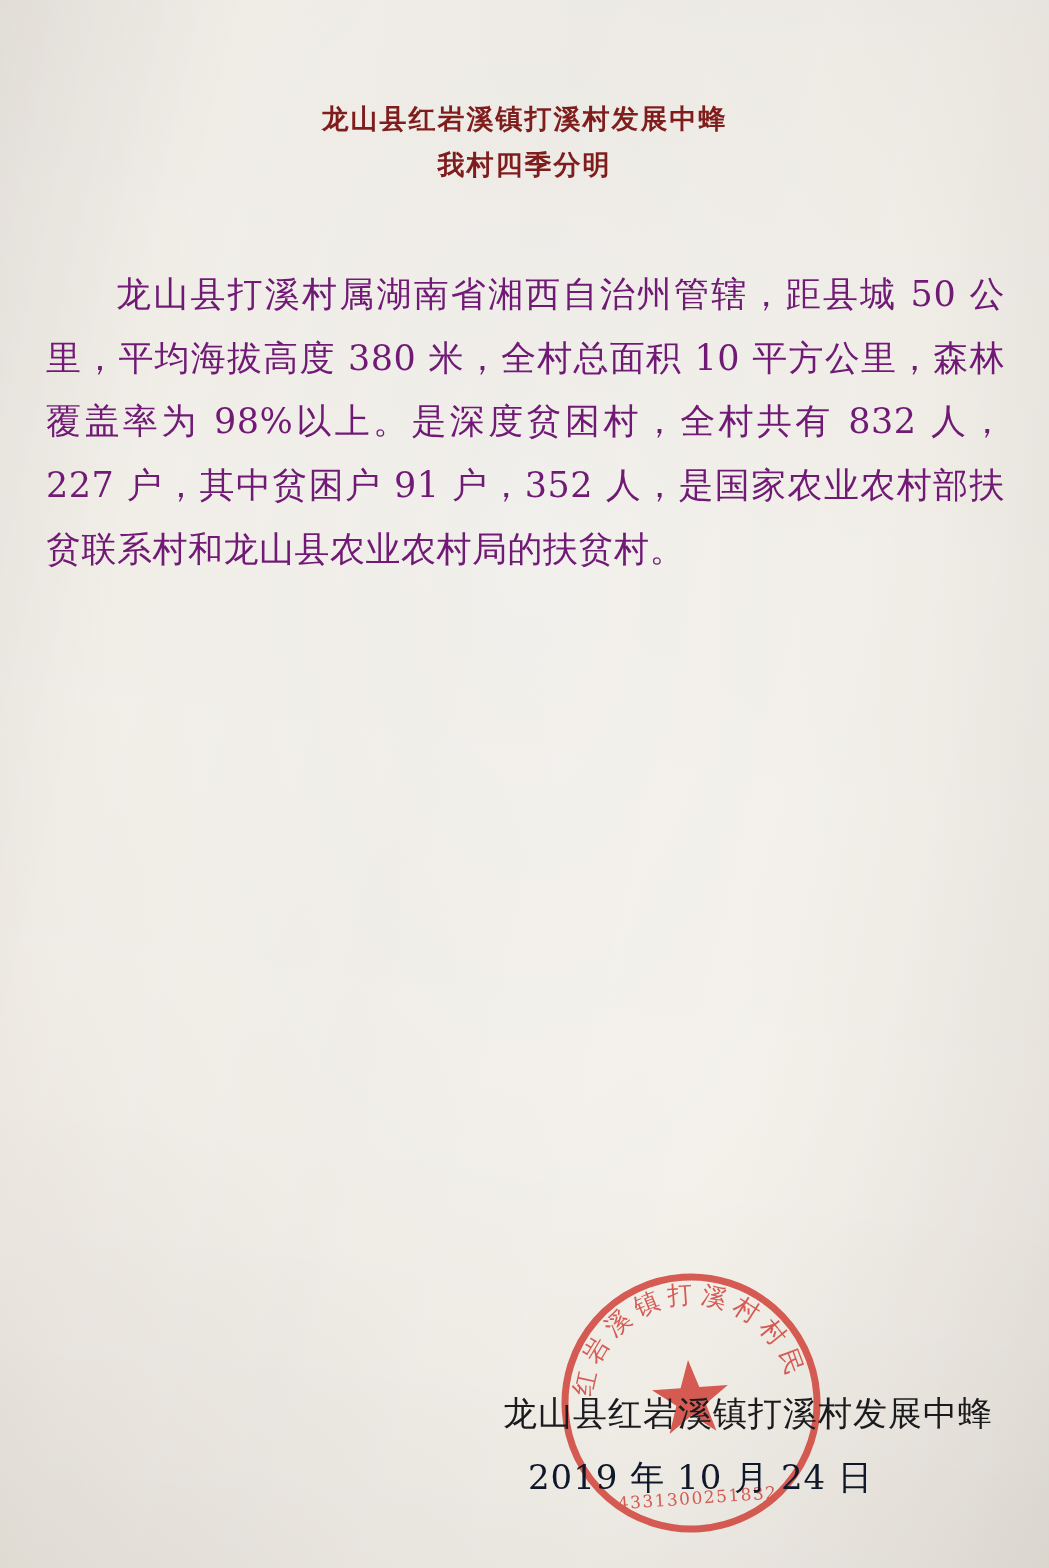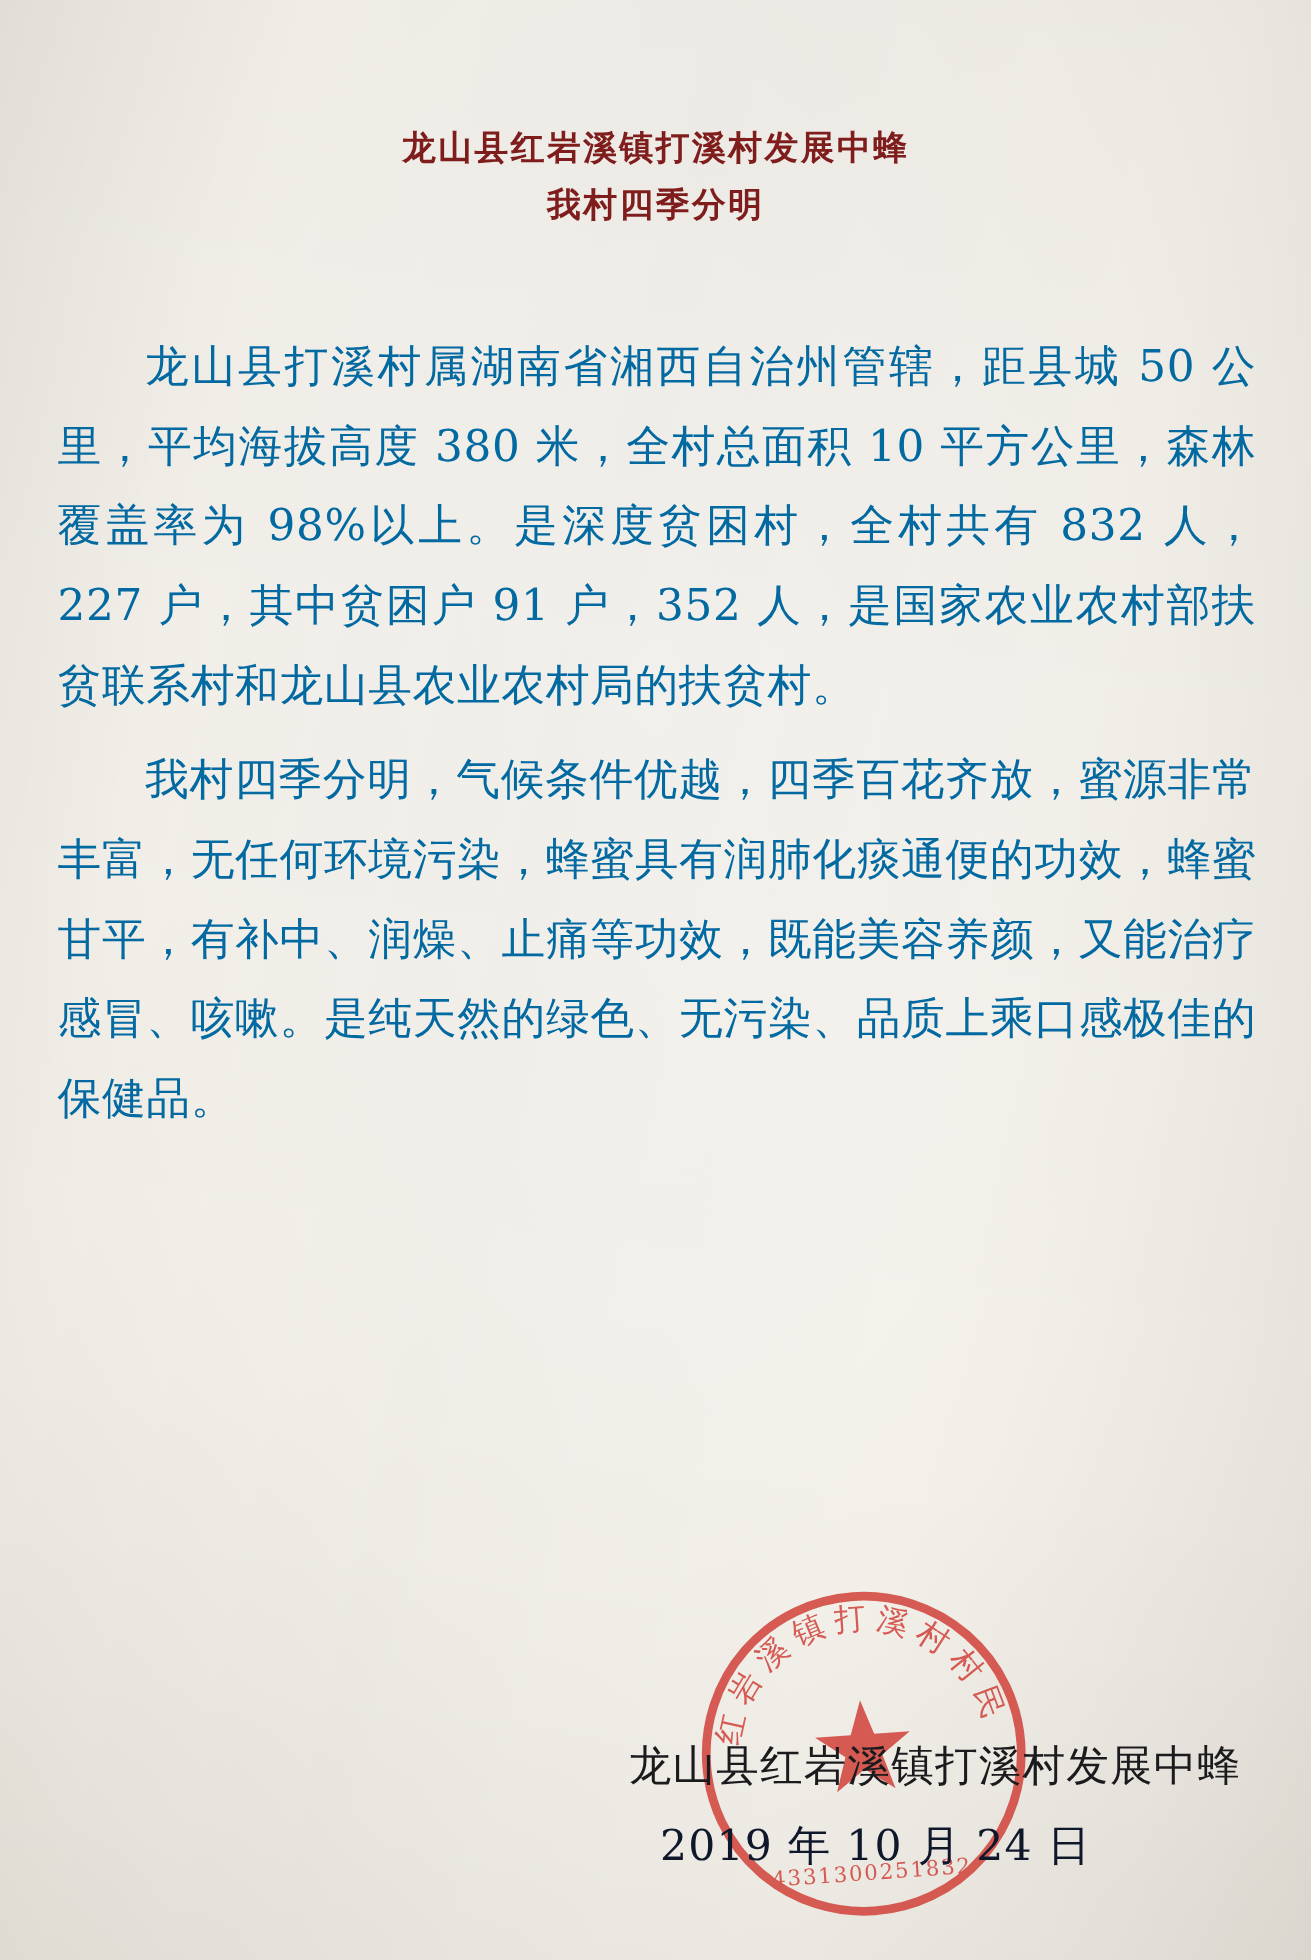--- a/index.html
+++ b/index.html
@@ -52,21 +52,21 @@
     margin: 0;
     padding: 74px 44px 0 46px;
   }
   .para {
     margin: 0 0 12px 0;
     font-size: 35px;
     line-height: 1.82;
     text-align: justify;
     text-justify: inter-ideograph;
     text-indent: 2em;
-    color: #0369a1;
+    color: #701a75;
     letter-spacing: 0.5px;
   }
   .signature-block {
     position: absolute;
     right: 46px;
     bottom: 58px;
     width: 640px;
     text-align: right;
   }
   .sig-line {
@@ -106,21 +106,20 @@
 
 <div class="doc">
 
   <h1 class="title">
     <span>龙山县红岩溪镇打溪村发展中蜂</span>
     <span class="line2">我村四季分明</span>
   </h1>
 
   <div class="body-text">
     <p class="para">龙山县打溪村属湖南省湘西自治州管辖，距县城 50 公里，平均海拔高度 380 米，全村总面积 10 平方公里，森林覆盖率为 98%以上。是深度贫困村，全村共有 832 人，227 户，其中贫困户 91 户，352 人，是国家农业农村部扶贫联系村和龙山县农业农村局的扶贫村。</p>
-    <p class="para">我村四季分明，气候条件优越，四季百花齐放，蜜源非常丰富，无任何环境污染，蜂蜜具有润肺化痰通便的功效，蜂蜜甘平，有补中、润燥、止痛等功效，既能美容养颜，又能治疗感冒、咳嗽。是纯天然的绿色、无污染、品质上乘口感极佳的保健品。</p>
   </div>
 
   <div class="seal">
     <svg width="270" height="270" viewBox="0 0 270 270" xmlns="http://www.w3.org/2000/svg">
       <defs>
         <path id="sealArc" d="M 35,135 A 100,100 0 1 1 235,135" fill="none"></path>
         <path id="sealArcBottom" d="M 45,135 A 90,90 0 0 0 225,135" fill="none"></path>
       </defs>
       <circle cx="135" cy="135" r="126" fill="none" stroke="#cf3b33" stroke-width="7"></circle>
       <g fill="#cf3b33" transform="translate(135,132)">

